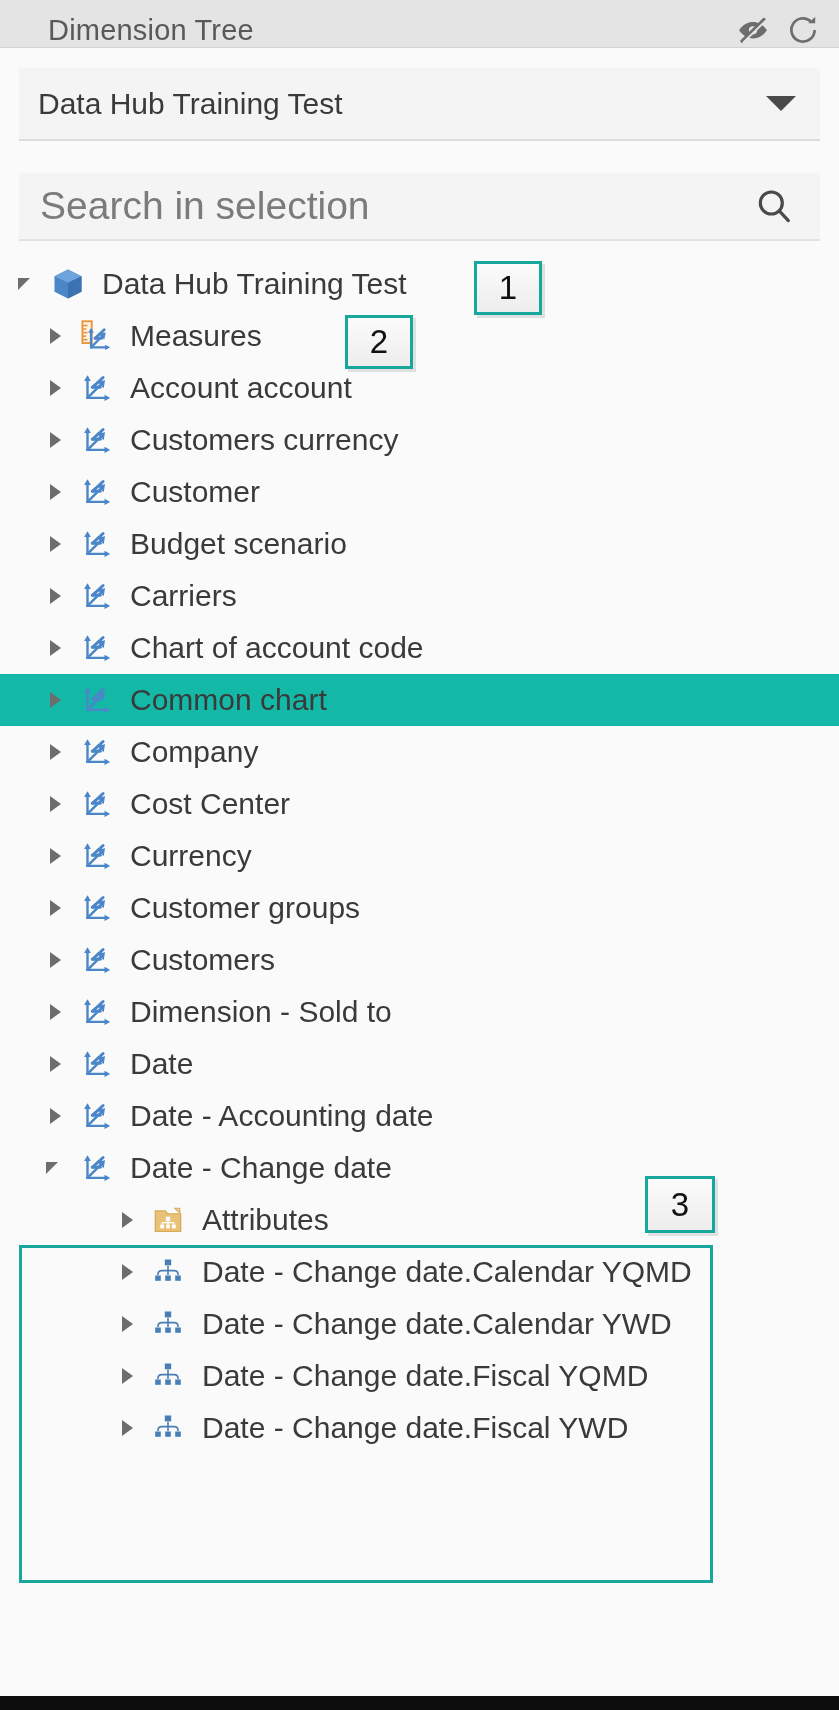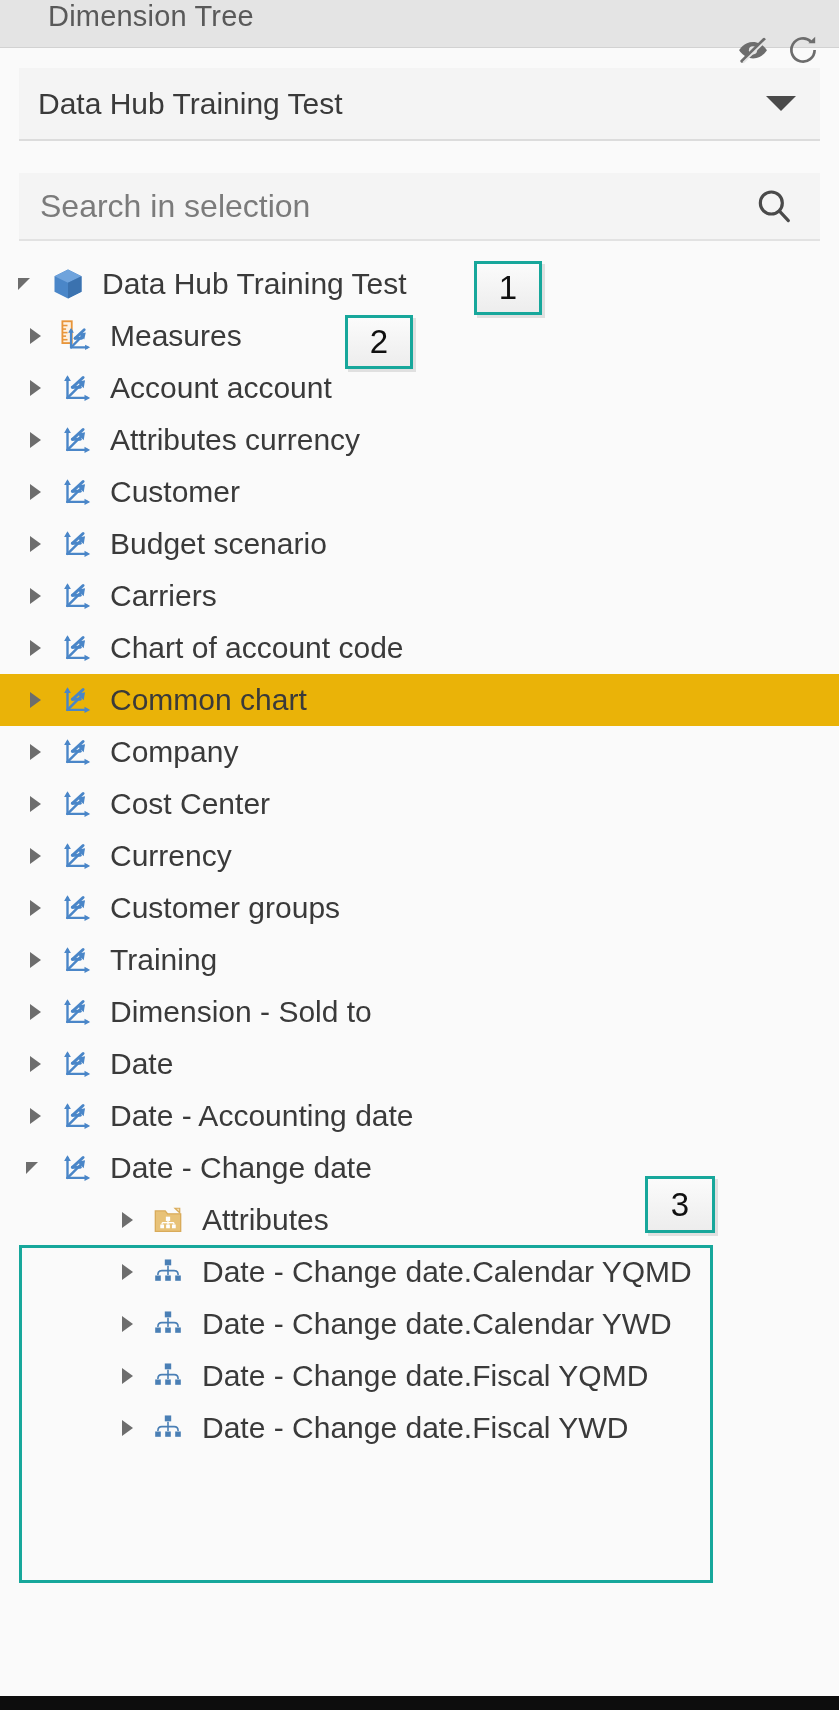--- a/index.html
+++ b/index.html
@@ -19,22 +19,21 @@
   
   .panel-header {
     position: absolute;
     left: 0; top: 0;
     width: 839px;
     height: 48px;
     background: #e4e4e4;
     border-bottom: 1px solid #d2d2d2;
     box-sizing: border-box;
     display: flex;
-    align-items: flex-start;
-    flex-direction: column;
+    align-items: flex-end;
   }
   .panel-title {
     margin-left: 48px;
     font-size: 29px;
     color: #595959;
     font-weight: 400;
     letter-spacing: .2px;
     white-space: nowrap;
   }
   .header-actions {
@@ -90,21 +89,21 @@
     box-sizing: border-box;
     display: flex;
     align-items: center;
     cursor: text;
   }
   .search-input {
     border: 0;
     background: transparent;
     outline: none;
     margin-left: 19px;
-    font-size: 32px;
+    font-size: 39px;
     color: #3a3a3a;
     font-family: "Liberation Sans", sans-serif;
     width: 640px;
   }
   .search-input::placeholder { color: #7b7b7b; opacity: 1; }
   .search-icon {
     margin-left: auto;
     margin-right: 24px;
     width: 44px; height: 44px;
     display: flex; align-items: center; justify-content: center;
@@ -118,21 +117,21 @@
     width: 839px;
   }
   .node {
     position: relative;
     height: 52px;
     display: flex;
     align-items: center;
     cursor: pointer;
     box-sizing: border-box;
   }
-  .node.selected { background: #eab308; }
+  .node.selected { background: #14b8a6; }
   .twisty {
     width: 26px; height: 26px;
     flex: 0 0 26px;
     position: relative;
     cursor: pointer;
   }
   .twisty.collapsed::before {
     content: "";
     position: absolute;
     left: 8px; top: 5px;
@@ -160,21 +159,21 @@
   .node-label {
     margin-left: 14px;
     font-size: 30px;
     color: #3a3a3a;
     white-space: nowrap;
     line-height: 1;
   }
 
   
   .lvl0 { padding-left: 14px; }
-  .lvl1 { padding-left: 22px; }
+  .lvl1 { padding-left: 42px; }
   .lvl2 { padding-left: 114px; }
 
   
   .badge {
     position: absolute;
     box-sizing: border-box;
     border: 3px solid #17a79b;
     background: linear-gradient(180deg, #fbfbfb 0%, #ededed 100%);
     box-shadow: 3px 3px 0 rgba(0,0,0,0.10);
     display: flex;
@@ -298,21 +297,21 @@
           <line x1="6" y1="19" x2="6" y2="5"></line>
           <polygon points="6,3 3.6,7 8.4,7" fill="#4a86c8" stroke="none"></polygon>
           <line x1="6" y1="19" x2="20" y2="19"></line>
           <polygon points="22,19 18,16.8 18,21.2" fill="#4a86c8" stroke="none"></polygon>
           <line x1="6" y1="19" x2="16.5" y2="8.5"></line>
           <polygon points="18.4,6.6 12.9,7.6 17.4,12.1" fill="#4a86c8" stroke="none"></polygon>
           <line x1="9.5" y1="11.5" x2="17" y2="4.6" stroke-width="2.1"></line>
           <line x1="9.5" y1="11.5" x2="15" y2="11.5" stroke-width="2.1"></line>
         </svg>
       </div>
-      <div class="node-label">Attributes currency</div>
+      <div class="node-label">Customers currency</div>
     </div>
     <div class="node lvl1">
       <div class="twisty collapsed"></div>
       <div class="node-icon">
         <svg width="34" height="34" viewBox="0 0 24 24" fill="none" stroke="#4a86c8" stroke-width="1.7" stroke-linecap="round" stroke-linejoin="round">
           <line x1="6" y1="19" x2="6" y2="5"></line>
           <polygon points="6,3 3.6,7 8.4,7" fill="#4a86c8" stroke="none"></polygon>
           <line x1="6" y1="19" x2="20" y2="19"></line>
           <polygon points="22,19 18,16.8 18,21.2" fill="#4a86c8" stroke="none"></polygon>
           <line x1="6" y1="19" x2="16.5" y2="8.5"></line>
@@ -458,21 +457,21 @@
           <line x1="6" y1="19" x2="6" y2="5"></line>
           <polygon points="6,3 3.6,7 8.4,7" fill="#4a86c8" stroke="none"></polygon>
           <line x1="6" y1="19" x2="20" y2="19"></line>
           <polygon points="22,19 18,16.8 18,21.2" fill="#4a86c8" stroke="none"></polygon>
           <line x1="6" y1="19" x2="16.5" y2="8.5"></line>
           <polygon points="18.4,6.6 12.9,7.6 17.4,12.1" fill="#4a86c8" stroke="none"></polygon>
           <line x1="9.5" y1="11.5" x2="17" y2="4.6" stroke-width="2.1"></line>
           <line x1="9.5" y1="11.5" x2="15" y2="11.5" stroke-width="2.1"></line>
         </svg>
       </div>
-      <div class="node-label">Training</div>
+      <div class="node-label">Customers</div>
     </div>
     <div class="node lvl1">
       <div class="twisty collapsed"></div>
       <div class="node-icon">
         <svg width="34" height="34" viewBox="0 0 24 24" fill="none" stroke="#4a86c8" stroke-width="1.7" stroke-linecap="round" stroke-linejoin="round">
           <line x1="6" y1="19" x2="6" y2="5"></line>
           <polygon points="6,3 3.6,7 8.4,7" fill="#4a86c8" stroke="none"></polygon>
           <line x1="6" y1="19" x2="20" y2="19"></line>
           <polygon points="22,19 18,16.8 18,21.2" fill="#4a86c8" stroke="none"></polygon>
           <line x1="6" y1="19" x2="16.5" y2="8.5"></line>

